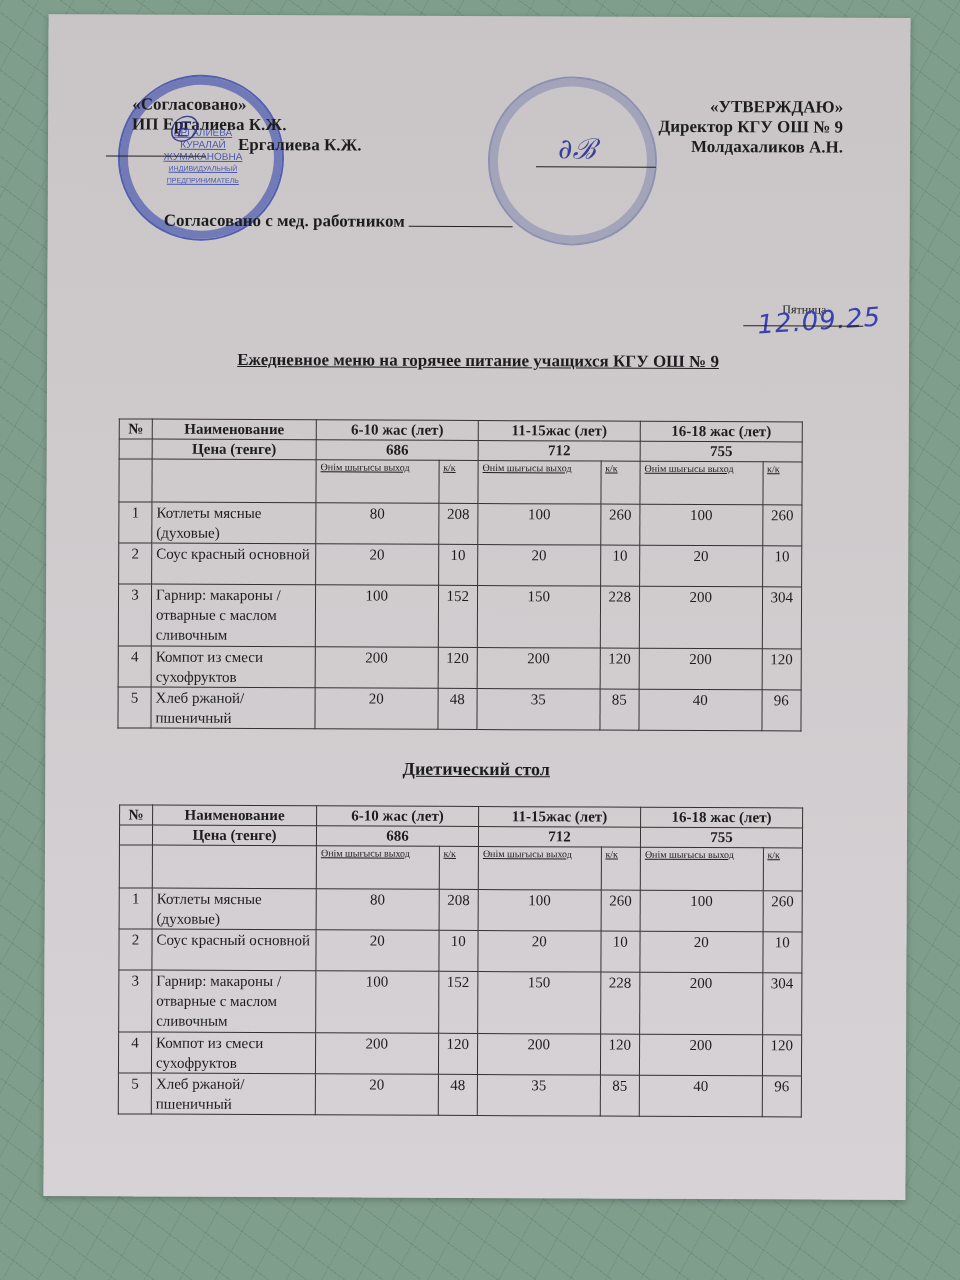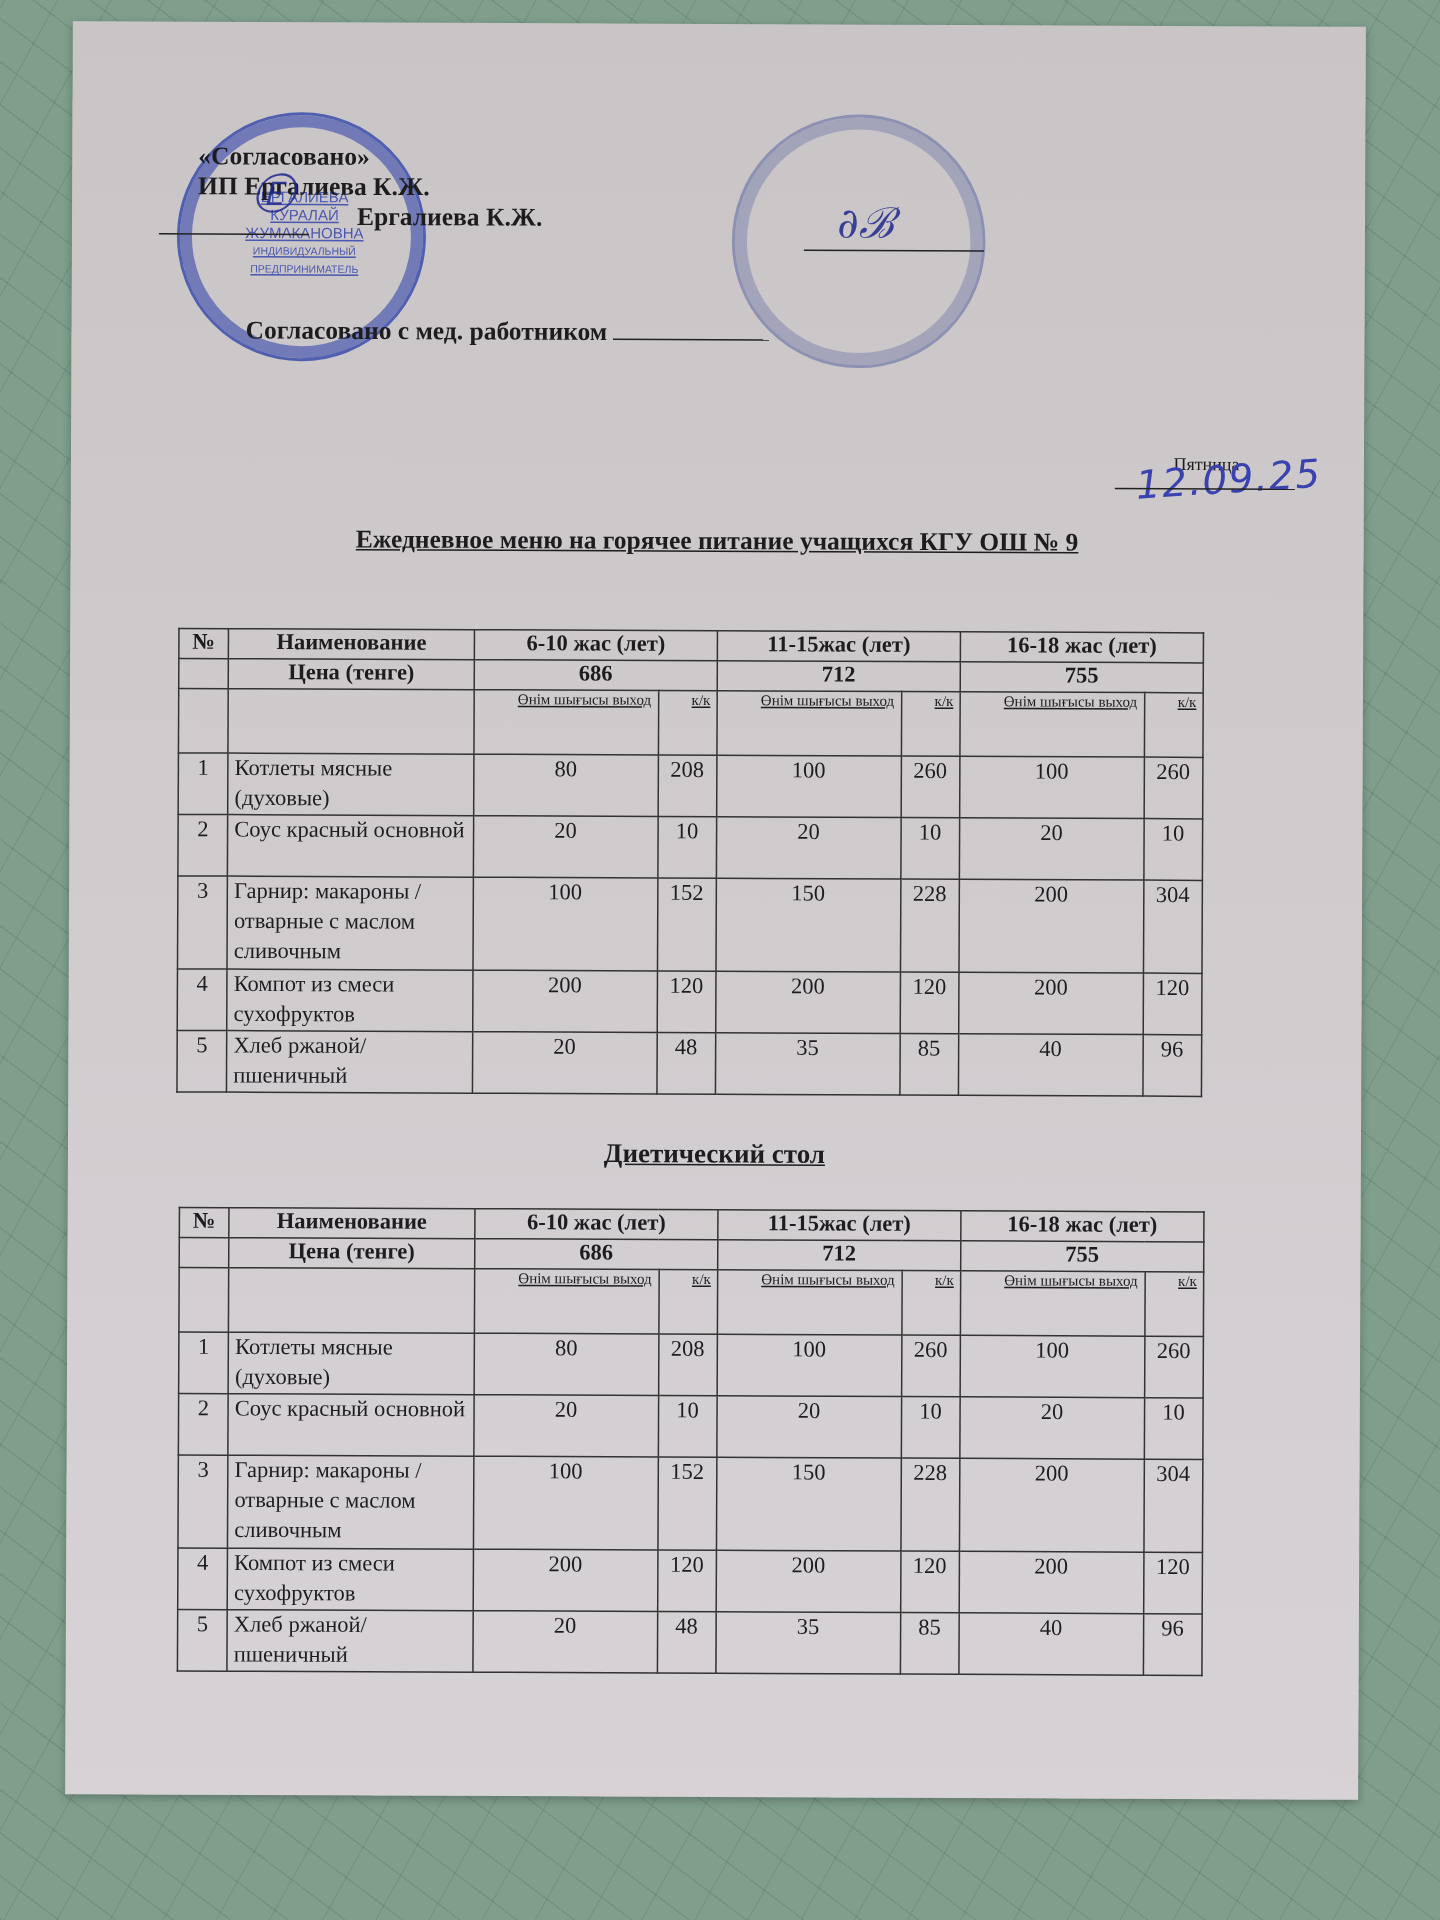--- a/index.html
+++ b/index.html
@@ -45,21 +45,21 @@
     position: absolute; left: 72px; width: 684px; border-collapse: collapse;
     font-family: "Liberation Serif", serif; font-size: 15px;
   }
   table.menu td, table.menu th {
     border: 1.3px solid #333; padding: 0 4px; vertical-align: top;
   }
   table.menu th { font-weight: bold; text-align: center; font-size: 15px; height: 19px; line-height: 19px; }
   .c-num { width: 24px; text-align: center; }
   .c-name { width: 155px; text-align: left; line-height: 20px; margin-left: 23px; }
   .c-val { text-align: center; line-height: 20px; }
-  .sub { font-size: 10px; text-decoration: underline; text-align: right; line-height: 13px; height: 42px; }
+  .sub { font-size: 10px; text-decoration: underline; text-align: left; line-height: 13px; height: 42px; }
   .row td { height: 40px; }
   .row.tall td { height: 61px; }
 </style>
 </head>
 <body>
 
 <div class="paper">
 
   <div class="stamp stamp1">
     <div class="stamp-text">
@@ -73,20 +73,25 @@
   <div class="stamp stamp2"></div>
 
   <div class="abs hdr-left bold">
     <div>«Согласовано»</div>
     <div>ИП Ергалиева К.Ж.</div>
     <div style="padding-left:106px">Ергалиева К.Ж.</div>
   </div>
   <div class="sig" style="left:120px; top:96px;">Ⓔ</div>
   <div class="sig-line" style="left:58px; top:141px; width:100px;"></div>
 
+  <div class="abs hdr-right bold">
+    <div>«УТВЕРЖДАЮ»</div>
+    <div>Директор КГУ ОШ № 9</div>
+    <div>Молдахаликов А.Н.</div>
+  </div>
   <div class="sig" style="left:510px; top:112px;">∂ℬ</div>
   <div class="sig-line" style="left:488px; top:150px; width:120px;"></div>
 
   <div class="abs bold" style="left:116px; top:196px; font-size:17px;">
     <span>Согласовано с мед. работником</span>
     <span style="display:inline-block; width:104px; border-bottom:1.5px solid #222;"></span>
   </div>
 
   <div class="abs day">Пятница</div>
   <div class="abs date">12.09.25</div>

